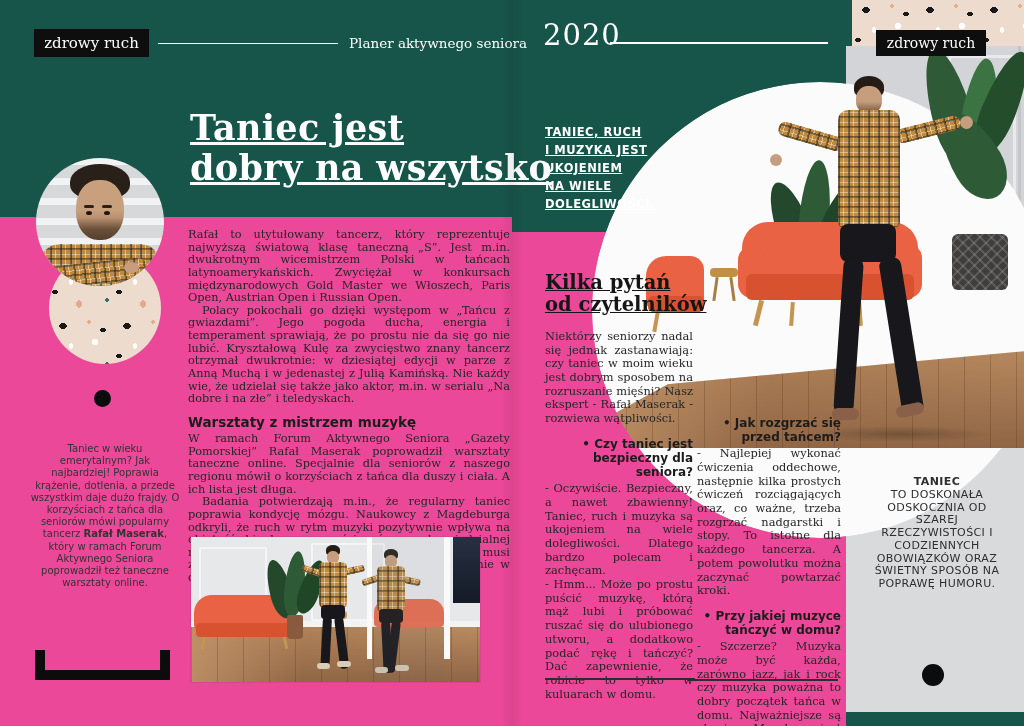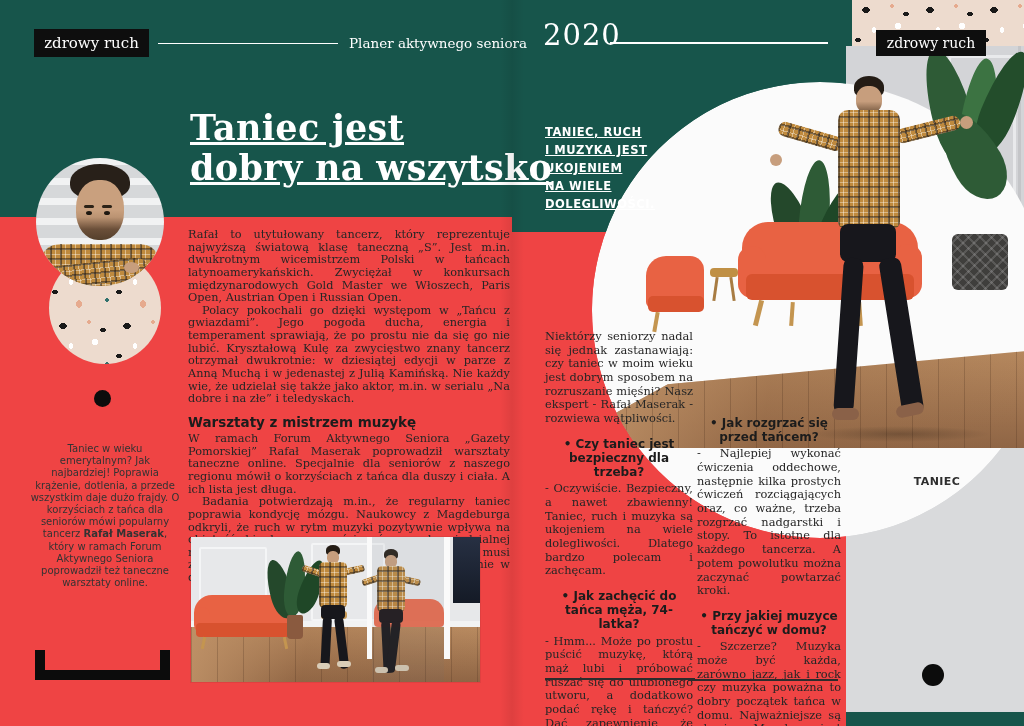--- a/index.html
+++ b/index.html
@@ -1,16 +1,16 @@
 <!DOCTYPE html>
 <html lang="pl" style="--teal: #17554b; --badge-black: #0e0e0e; --page-gray: #d9dadc; --terrazzo: #eddbce; --sofa: #e86243;"><head>
 <meta charset="utf-8">
 <style>
   html,body{margin:0;padding:0;background:#9a9a9a;}
-  #spread{position:relative;width:1024px;height:726px;background:#ef4444;overflow:hidden;
+  #spread{position:relative;width:1024px;height:726px;background:#ec4899;overflow:hidden;
           font-family:"DejaVu Serif","Liberation Serif",serif;color:#232323;}
   .abs{position:absolute;}
   .sans{font-family:"DejaVu Sans","Liberation Sans",sans-serif;}
   .pre{white-space:pre-line;text-decoration:underline;}
 
   
   .gray-col{left:846px;top:0;width:178px;height:726px;background:var(--page-gray,#d9dadc);}
   .teal-left{left:0;top:0;width:512px;height:217px;background:var(--teal,#17554b);}
   .teal-right{left:512px;top:0;width:340px;height:232px;background:var(--teal,#17554b);}
   .teal-strip{left:846px;top:712px;width:178px;height:14px;background:var(--teal,#17554b);}
@@ -115,21 +115,21 @@
   .h-shadow{border-radius:50%;background:radial-gradient(closest-side,rgba(0,0,0,.22),transparent);}
   .potbasket{background:#3f3e3c;border-radius:6px;
      background-image:repeating-linear-gradient(45deg,rgba(255,255,255,.14) 0 2px,transparent 2px 8px),
                       repeating-linear-gradient(-45deg,rgba(255,255,255,.14) 0 2px,transparent 2px 8px);}
 
   
   .qa-head{left:545px;top:272px;font-size:19.5px;font-weight:700;line-height:1.12;color:#151515;}
   .qa-col{font-size:11.4px;line-height:1.2;text-align:justify;color:#262626;}
   .qa-col1{left:545px;top:330px;width:148px;}
   .qa-col2{left:697px;top:416px;width:144px;}
-  .qa-q{font-size:12px;font-weight:700;line-height:1.18;margin:11px 0 3px 0;color:#1c1c1c;text-align:center;}
+  .qa-q{font-size:12px;font-weight:700;line-height:1.18;margin:11px 0 3px 0;color:#1c1c1c;text-align:right;}
   .qa-a{margin:0;}
   .qa-hr{height:2px;background:#2c2c2c;}
   .hr1{left:545px;top:678px;width:150px;}
   .hr2{left:688px;top:679px;width:150px;}
 
   
   .note{left:872px;top:476px;width:130px;text-align:center;font-size:11px;line-height:1.16;
         letter-spacing:.4px;color:#2e2e2e;}
   .note b{display:block;}
 </style>
@@ -297,39 +297,41 @@
       <div class="abs plaid" style="left:26px;top:24px;width:22px;height:7px;border-radius:4px;transform:rotate(-12deg);transform-origin:0 50%;"></div>
       <div class="abs plaid" style="left:2px;top:17px;width:28px;height:46px;border-radius:5px;"></div>
       <div class="abs pants" style="left:4px;top:60px;width:24px;height:14px;border-radius:4px;"></div>
       <div class="abs pants" style="left:6px;top:72px;width:9px;height:52px;border-radius:4px;transform:rotate(3deg);transform-origin:50% 0;"></div>
       <div class="abs pants" style="left:17px;top:72px;width:9px;height:52px;border-radius:4px;transform:rotate(-7deg);transform-origin:50% 0;"></div>
       <div class="abs" style="left:0;top:118px;width:13px;height:6px;background:#d9cdb8;border-radius:3px;"></div>
       <div class="abs" style="left:20px;top:116px;width:14px;height:6px;background:#d9cdb8;border-radius:3px;"></div>
     </div>
   </div>
 
+  <div class="abs qa-head pre">Kilka pytań
+od czytelników</div>
 
   <div class="abs qa-col qa-col1">
     <p class="qa-a" style="margin-bottom:2px;">Niektórzy seniorzy nadal się jednak zastanawiają: czy taniec w moim wieku jest dobrym sposobem na rozruszanie mięśni? Nasz ekspert - Rafał Maserak - rozwiewa wątpliwości.</p>
-    <p class="qa-q sans">• Czy taniec jest bezpieczny dla trzeba?</p>
+    <p class="qa-q sans">• Czy taniec jest bezpieczny dla seniora?</p>
     <p class="qa-a">- Oczywiście. Bezpieczny, a nawet zbawienny! Taniec, ruch i muzyka są ukojeniem na wiele dolegliwości. Dlatego bardzo polecam i zachęcam.</p>
-    <p class="qa-q sans">• Jak zachęcić do tańca męża, 74-latka?</p>
     <p class="qa-a"><span>- Hmm... Może po prostu puścić muzykę, którą mąż lubi i próbować ruszać się do ulubionego utworu, a dodatkowo podać rękę i tańczyć? Dać zapewnienie, że robicie to tylko w kuluarach w domu. </span></p>
   </div>
 
   <div class="abs qa-col qa-col2">
     <p class="qa-q sans" style="margin-top:0;">• Jak rozgrzać się przed tańcem?</p>
     <p class="qa-a">- Najlepiej wykonać ćwiczenia oddechowe, następnie kilka prostych ćwiczeń rozciągających oraz, co ważne, trzeba rozgrzać nadgarstki i stopy. To istotne dla każdego tancerza. A potem powolutku można zaczynać powtarzać kroki.</p>
     <p class="qa-q sans">• Przy jakiej muzyce tańczyć w domu?</p>
     <p class="qa-a">- Szczerze? Muzyka może być każda, zarówno jazz, jak i rock czy muzyka poważna to dobry początek tańca w domu. Najważniejsze są chęci. Muzyka jest dodatkiem do dobrej zabawy!</p>
   </div>
 
   <div class="abs qa-hr hr1"></div>
   <div class="abs qa-hr hr2"></div>
 
   <div class="abs note sans">
     <b>TANIEC</b>
+    <span>TO DOSKONAŁA ODSKOCZNIA OD SZAREJ RZECZYWISTOŚCI I CODZIENNYCH OBOWIĄZKÓW ORAZ ŚWIETNY SPOSÓB NA POPRAWĘ HUMORU.</span>
   </div>
   <div class="abs dot dot-right"></div>
 
   <div class="abs teal-strip"></div>
   <div class="abs gutter"></div>
 </div>
 
 </body></html>

